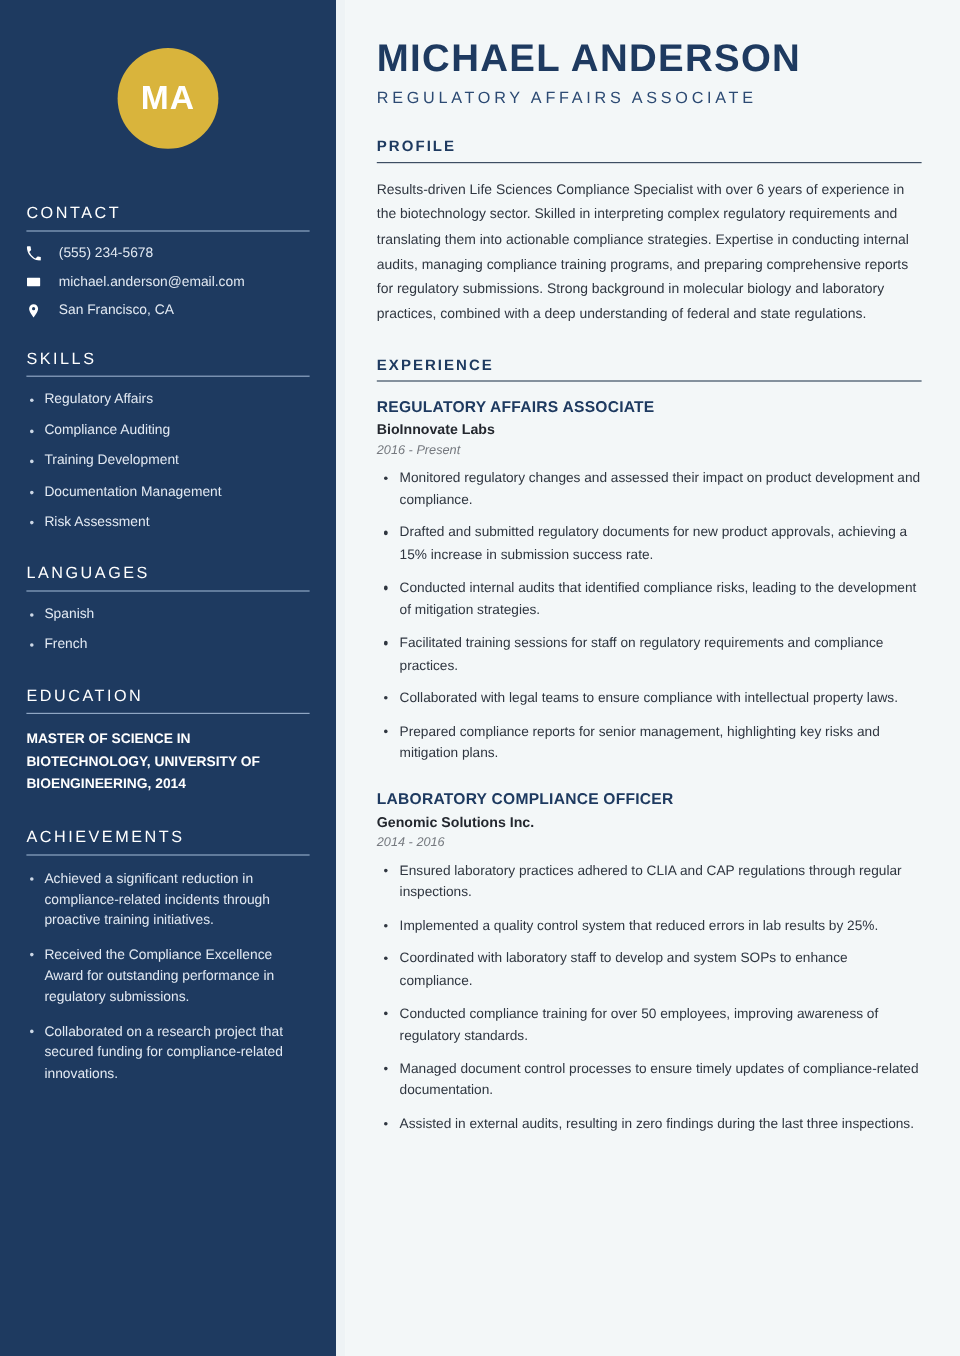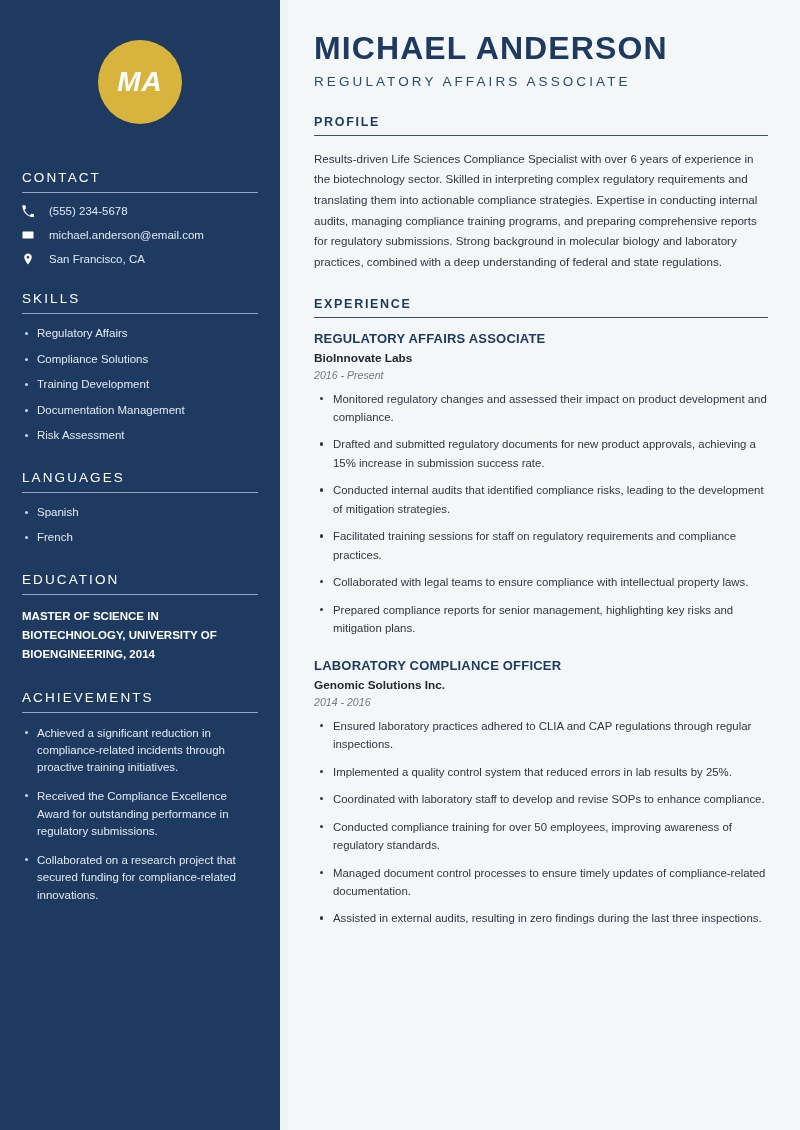--- a/index.html
+++ b/index.html
@@ -25,21 +25,20 @@
     padding: 0 22px;
     color: #ffffff;
     position: relative;
   }
 
   .avatar-wrap {
     display: flex;
     justify-content: center;
     padding-top: 40px;
     padding-bottom: 46px;
-    font-style: italic;
   }
 
   .avatar {
     width: 84px;
     height: 84px;
     border-radius: 50%;
     background: #d9b43c;
     display: flex;
     align-items: center;
     justify-content: center;
@@ -260,21 +259,21 @@
       </span>
       <span>San Francisco, CA</span>
     </div>
   </section>
 
   <section class="side-section">
     <div class="side-heading">SKILLS</div>
     <div class="side-rule"></div>
     <ul class="side-list">
       <li>Regulatory Affairs</li>
-      <li>Compliance Solutions</li>
+      <li>Compliance Auditing</li>
       <li>Training Development</li>
       <li>Documentation Management</li>
       <li>Risk Assessment</li>
     </ul>
   </section>
 
   <section class="side-section">
     <div class="side-heading">LANGUAGES</div>
     <div class="side-rule"></div>
     <ul class="side-list">
@@ -332,21 +331,21 @@
       </ul>
     </div>
 
     <div class="exp-block">
       <div class="job-title">LABORATORY COMPLIANCE OFFICER</div>
       <div class="job-company">Genomic Solutions Inc.</div>
       <div class="job-dates">2014 - 2016</div>
       <ul class="job-list">
         <li>Ensured laboratory practices adhered to CLIA and CAP regulations through regular inspections.</li>
         <li>Implemented a quality control system that reduced errors in lab results by 25%.</li>
-        <li>Coordinated with laboratory staff to develop and revise SOPs to enhance compliance.</li>
+        <li>Coordinated with laboratory staff to develop and system SOPs to enhance compliance.</li>
         <li>Conducted compliance training for over 50 employees, improving awareness of regulatory standards.</li>
         <li>Managed document control processes to ensure timely updates of compliance-related documentation.</li>
         <li>Assisted in external audits, resulting in zero findings during the last three inspections.</li>
       </ul>
     </div>
   </section>
 
 </main>
 
 </body></html>

